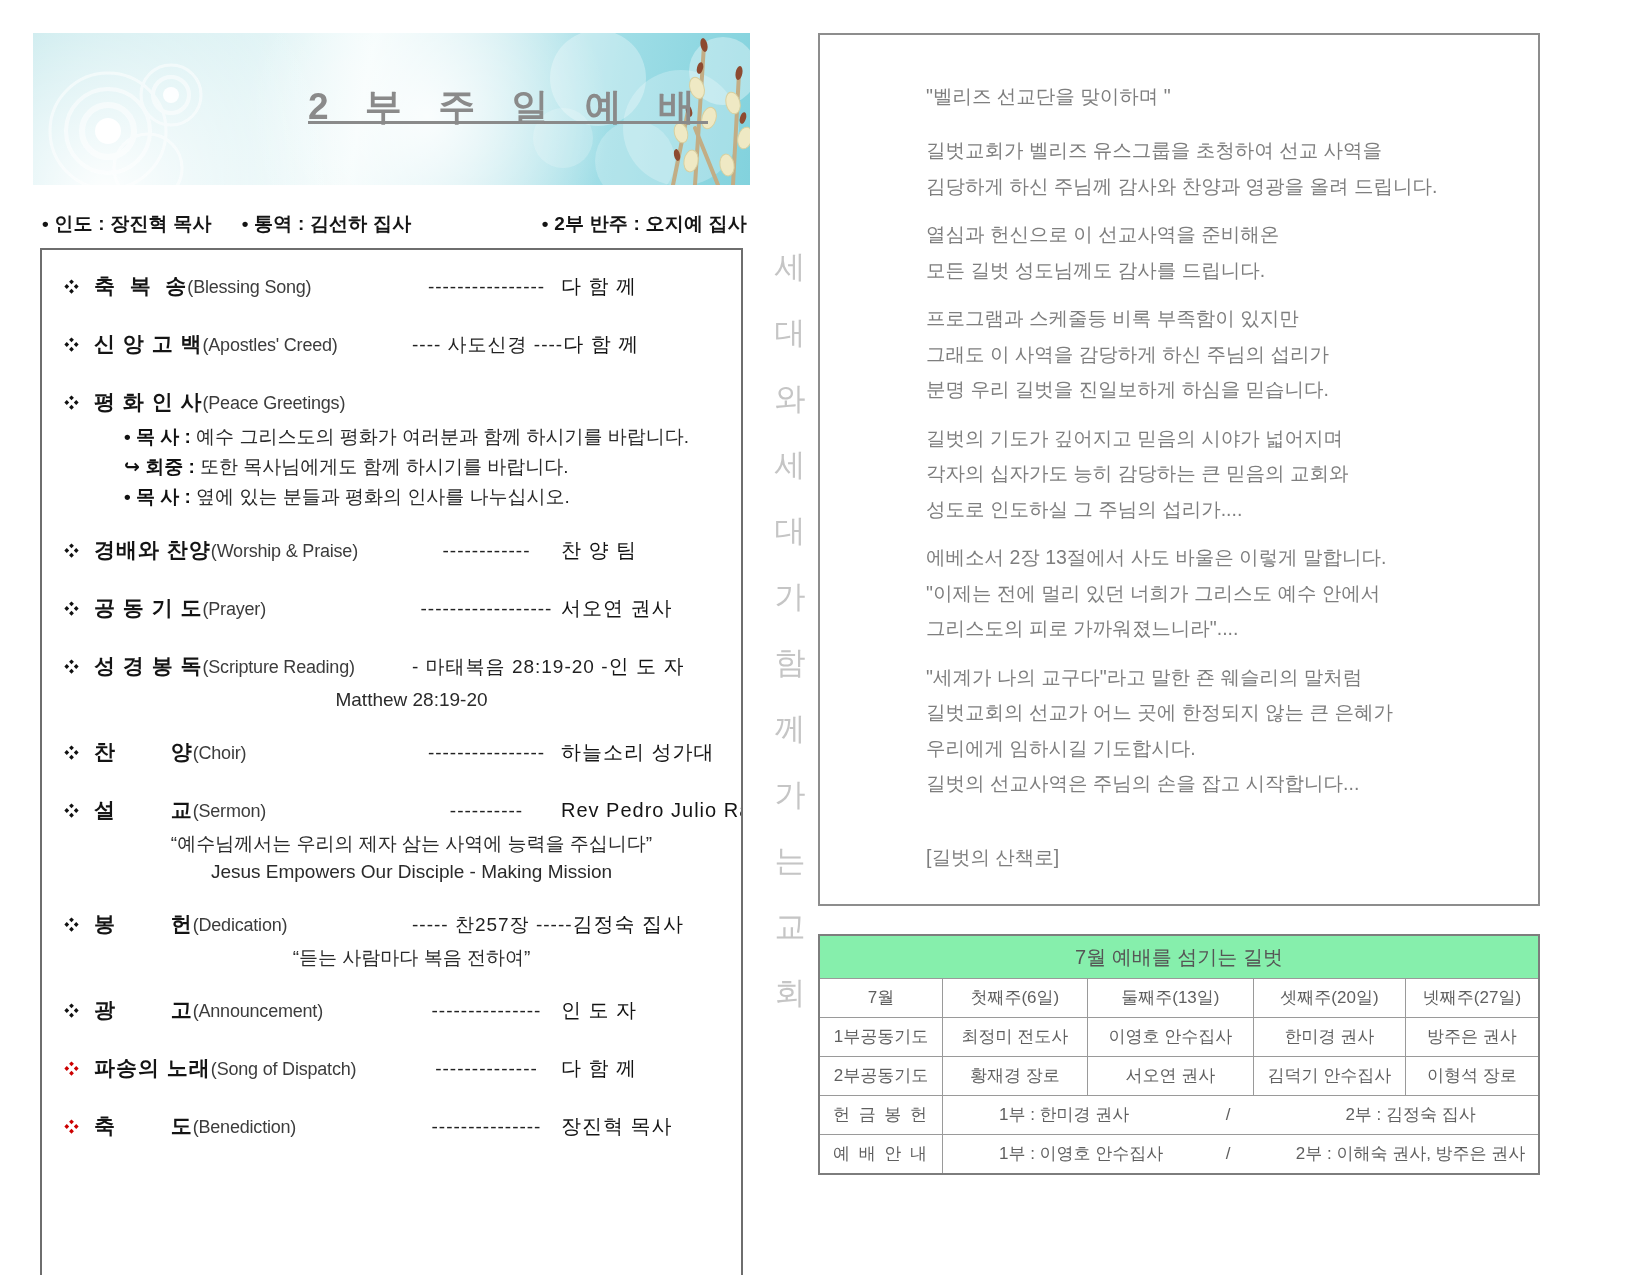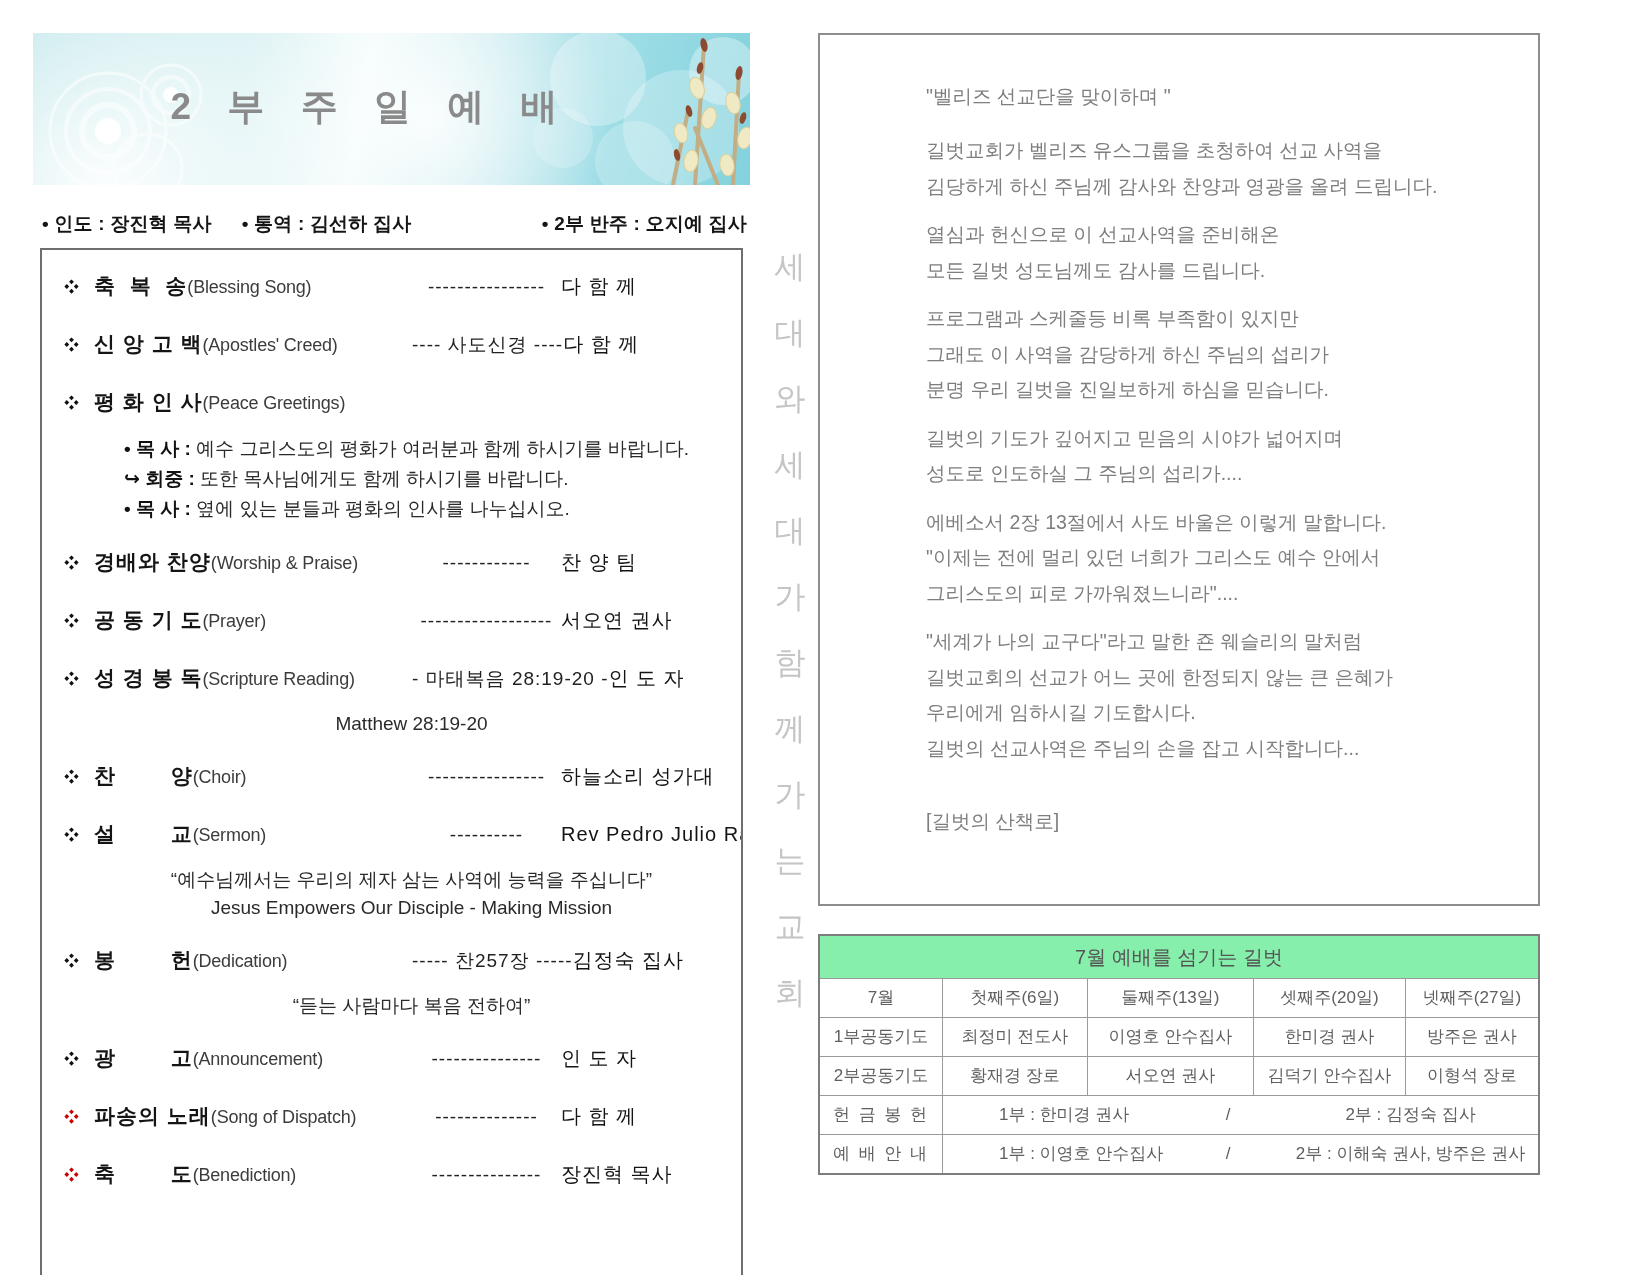--- a/index.html
+++ b/index.html
@@ -6,21 +6,21 @@
   body{font-family:"Liberation Sans","DejaVu Sans",sans-serif;width:1650px;height:1275px;position:relative;overflow:hidden;color:#1a1a1a;}
 
   
   .banner{position:absolute;left:33px;top:33px;width:717px;height:152px;overflow:hidden;
     background:
       radial-gradient(circle at 10% 105%, rgba(255,255,255,.95) 0%, rgba(255,255,255,0) 38%),
       radial-gradient(circle at 55% 55%, rgba(255,255,255,.85) 0%, rgba(255,255,255,0) 45%),
       linear-gradient(100deg,#bfe6ea 0%,#daf1f3 28%,#f2fbfb 46%,#cdecf0 62%,#9edde6 80%,#82d2dd 100%);}
   .banner-art{position:absolute;left:0;top:0;}
   .banner-title{position:absolute;left:0;right:42px;top:50%;transform:translateY(-54%);
-    text-align:center;font-size:37px;font-weight:bold;color:#8a8a8a;letter-spacing:13px;}
+    text-align:right;font-size:37px;font-weight:bold;color:#8a8a8a;letter-spacing:13px;text-decoration:underline;}
 
   
   .leaders{position:absolute;left:42px;top:211px;width:705px;display:flex;align-items:center;
     font-size:19px;font-weight:600;color:#151515;letter-spacing:.2px;}
   .leader{white-space:pre;}
   .leader:nth-child(2){margin-left:30px;}
   .leader:nth-child(3){margin-left:auto;}
 
   
   .obox{position:absolute;left:40px;top:248px;width:703px;height:1132px;border:2px solid #6e6e6e;
@@ -28,21 +28,21 @@
   .o-item{display:grid;grid-template-columns:30px 318px 1fr 158px;align-items:baseline;
     height:34px;margin-top:24px;}
   .o-item:first-child{margin-top:8px;}
   .o-bullet{color:#111;position:relative;top:1px;}
   .o-red .o-bullet{color:#cc0000;}
   .o-bullet svg{width:15px;height:15px;display:inline-block;}
   .o-kr{font-size:21px;font-weight:bold;color:#141414;white-space:pre;letter-spacing:1px;}
   .o-en{font-size:18px;font-weight:400;color:#3c3c3c;letter-spacing:-.2px;}
   .o-mid{font-size:19px;color:#222;text-align:center;white-space:pre;letter-spacing:1px;}
   .o-who{font-size:20px;font-weight:400;color:#141414;white-space:pre;letter-spacing:1px;}
-  .o-subs{margin-top:12px;}
+  .o-subs{margin-top:0;}
   .o-subs.left{padding-left:60px;}
   .o-subs.center{text-align:center;padding-left:40px;}
   .o-sub{font-size:19px;line-height:30px;color:#2a2a2a;}
   .o-subs.center .o-sub{line-height:28px;}
   .o-sub-lead{font-weight:bold;color:#111;}
 
   
   .motto{position:absolute;left:764px;top:252px;width:52px;display:flex;flex-direction:column;
     align-items:center;gap:36px;}
   .m-ch{font-size:31px;line-height:30px;color:#c5c5c5;}
@@ -333,20 +333,21 @@
         <div class="msg-line">열심과 헌신으로 이 선교사역을 준비해온</div>
         <div class="msg-line">모든 길벗 성도님께도 감사를 드립니다.</div>
       </div>
       <div class="msg-p">
         <div class="msg-line">프로그램과 스케줄등 비록 부족함이 있지만</div>
         <div class="msg-line">그래도 이 사역을 감당하게 하신 주님의 섭리가</div>
         <div class="msg-line">분명 우리 길벗을 진일보하게 하심을 믿습니다.</div>
       </div>
       <div class="msg-p">
         <div class="msg-line">길벗의 기도가 깊어지고 믿음의 시야가 넓어지며</div>
+        <div class="msg-line">각자의 십자가도 능히 감당하는 큰 믿음의 교회와</div>
         <div class="msg-line">성도로 인도하실 그 주님의 섭리가....</div>
       </div>
       <div class="msg-p">
         <div class="msg-line">에베소서 2장 13절에서 사도 바울은 이렇게 말합니다.</div>
         <div class="msg-line">"이제는 전에 멀리 있던 너희가 그리스도 예수 안에서</div>
         <div class="msg-line">그리스도의 피로 가까워졌느니라"....</div>
       </div>
       <div class="msg-p">
         <div class="msg-line">"세계가 나의 교구다"라고 말한 죤 웨슬리의 말처럼</div>
         <div class="msg-line">길벗교회의 선교가 어느 곳에 한정되지 않는 큰 은혜가</div>

